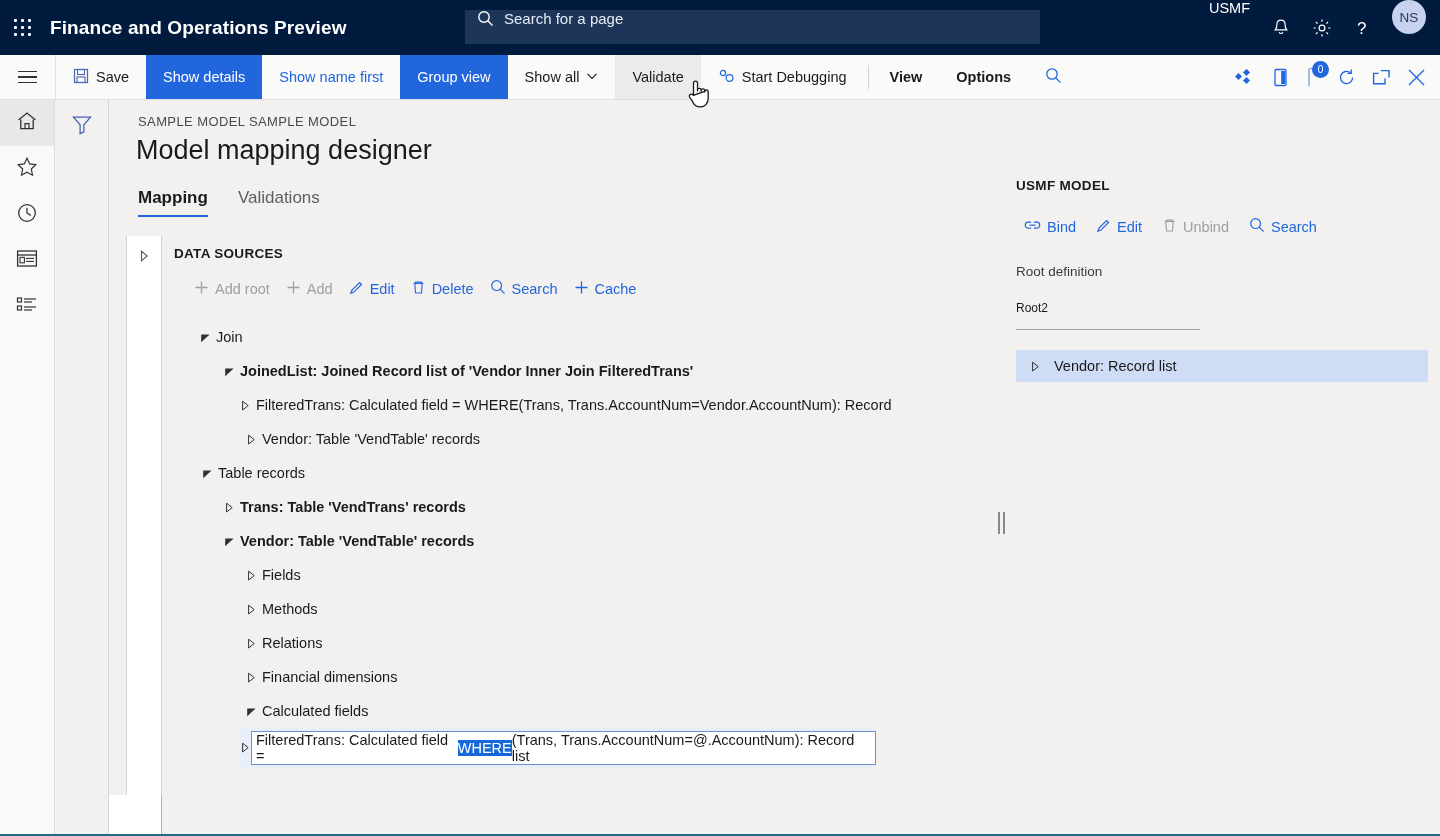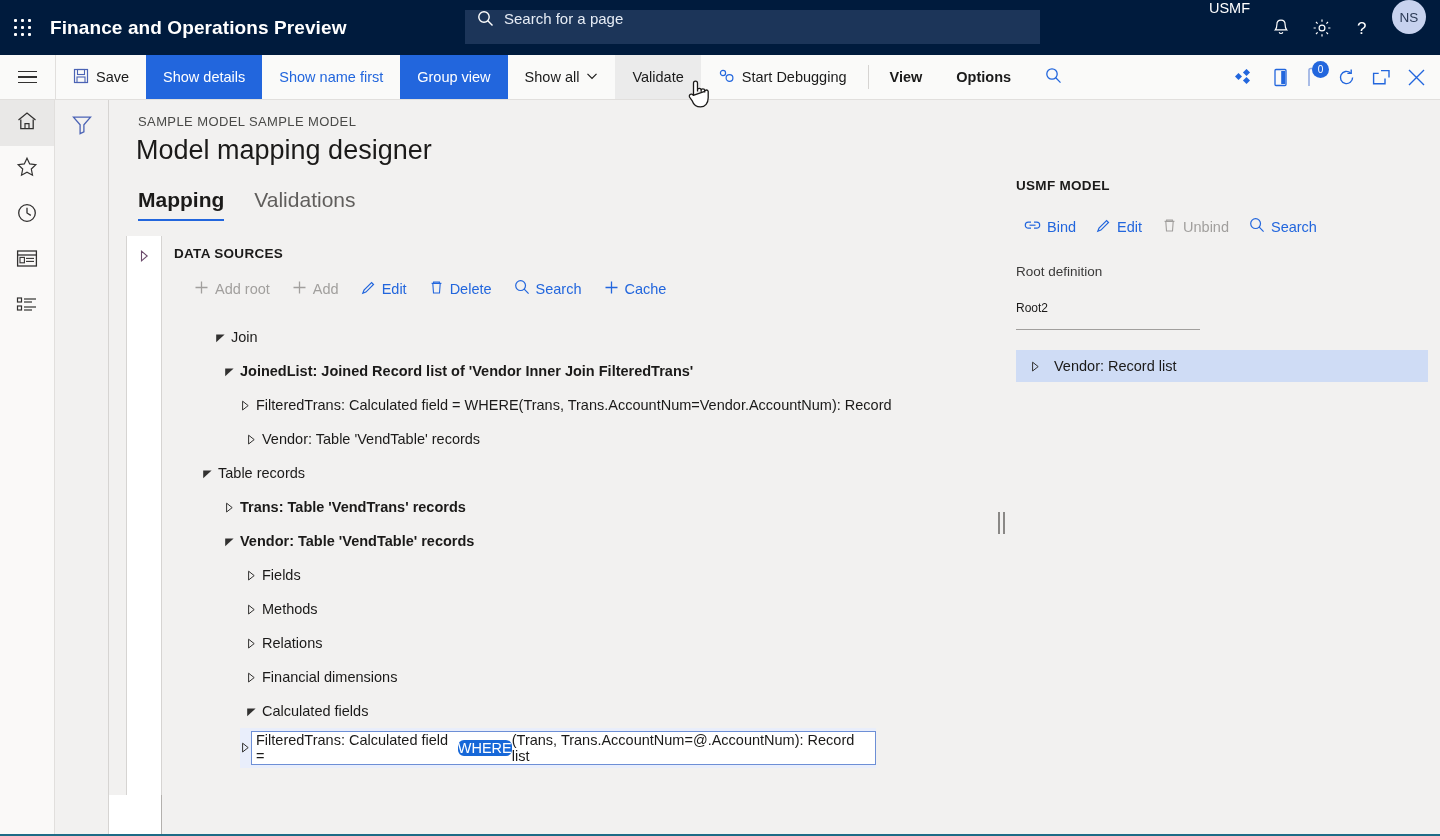--- a/index.html
+++ b/index.html
@@ -78,49 +78,49 @@
     position: absolute; top: 100px; left: 56px; width: 53px; height: 736px;
     background: #f2f1f0; border-right: 1px solid #d6d4d2;
   }
   .funnel { margin: 14px auto 0; width: 26px; display: flex; justify-content: center; cursor: pointer; }
 
   
   .main { position: absolute; top: 100px; left: 110px; width: 1330px; height: 736px; background: #f2f1f0; }
   .crumb { position: absolute; left: 28px; top: 14px; font-size: 13px; color: #4a4a48; letter-spacing: .4px; }
   .ptitle { position: absolute; left: 26px; top: 35px; font-size: 27px; color: #1b1a19; font-weight: normal; }
   .tabs { position: absolute; left: 28px; top: 88px; display: flex; gap: 30px; }
-  .tab { font-size: 21px; color: #605e5c; cursor: pointer; padding-bottom: 7px; }
+  .tab { font-size: 17px; color: #605e5c; cursor: pointer; padding-bottom: 7px; }
   .tab.active { color: #1b1a19; font-weight: bold; border-bottom: 2.5px solid #2266dd; }
 
   
   .collapsed-strip {
     position: absolute; left: 16px; top: 136px; width: 36px; height: 600px;
     background: #fff; border-left: 1px solid #d6d4d2; border-right: 1px solid #d6d4d2;
     display: flex; justify-content: center; padding-top: 12px; cursor: pointer;
   }
 
   
   .ds-panel { position: absolute; left: 52px; top: 136px; width: 836px; }
   .ds-head { font-size: 13.5px; font-weight: bold; color: #1b1a19; letter-spacing: .3px; padding: 10px 0 0 12px; }
-  .ds-tools { display: flex; align-items: center; gap: 6px; padding: 14px 0 0 24px; }
+  .ds-tools { display: flex; align-items: center; padding: 14px 0 0 24px; }
   .tbtn { display: flex; align-items: center; gap: 6px; font-size: 14.5px; color: #2266dd; cursor: pointer; padding: 4px 8px; }
   .tbtn.disabled { color: #a19f9d; cursor: default; }
 
   
   .tree { padding-top: 18px; }
   .trow { display: flex; align-items: center; height: 34px; font-size: 14.5px; color: #1b1a19; cursor: pointer; }
   .trow .tw { width: 22px; display: flex; justify-content: center; flex: 0 0 22px; }
   .trow.b { font-weight: bold; }
 
   .edit-row { display: flex; align-items: center; height: 40px; background: #e9eefb; margin-right: 122px; }
   .edit-box {
     flex: 1; border: 1px solid #6d8fd6; background: #fff; height: 34px;
     display: flex; align-items: center; padding: 0 4px; font-size: 14.5px; color: #1b1a19;
   }
-  .sel { background: #1667d8; color: #fff; border-radius: 6px; }
+  .sel { background: #1667d8; color: #fff; }
 
   
   .splitter { position: absolute; left: 886px; top: 412px; width: 10px; height: 22px; display:flex; gap:3px; justify-content:center; cursor: col-resize; }
   .splitter i { width: 2px; height: 22px; background: #8a8886; display:block; }
 
   
   .dm-panel { position: absolute; left: 906px; top: 78px; width: 412px; }
   .dm-head { font-size: 13.5px; font-weight: bold; color: #1b1a19; letter-spacing: .3px; }
   .dm-tools { display: flex; align-items: center; gap: 4px; margin-top: 20px; }
   .dm-label { margin-top: 24px; font-size: 13.5px; color: #3b3a39; }
@@ -421,21 +421,21 @@
           <span>
             <svg width="15" height="15" viewBox="0 0 15 15">
                 <path d="M7.5 1.5v12M1.5 7.5h12" stroke="#2266dd" stroke-width="1.3" fill="none"></path>
               </svg>
           </span>
           <span>Cache</span>
         </div>
       </div>
 
       <div class="tree">
-        <div class="trow" style="padding-left:47px">
+        <div class="trow" style="padding-left:32px">
           <span class="tw">
               <svg width="11" height="11" viewBox="0 0 11 11">
                 <path d="M1.2 2.4h8.4L1.2 10.2z" fill="#323130"></path>
               </svg>
             </span>
           <span>Join</span>
         </div>
         <div class="trow b" style="padding-left:56px">
           <span class="tw">
               <svg width="11" height="11" viewBox="0 0 11 11">

